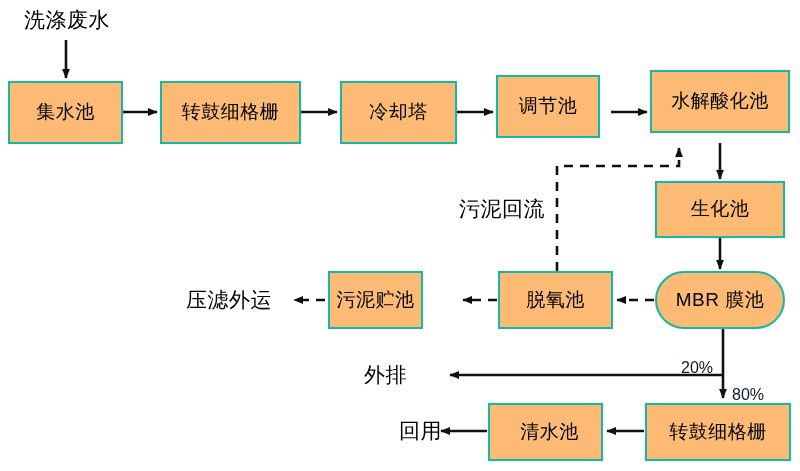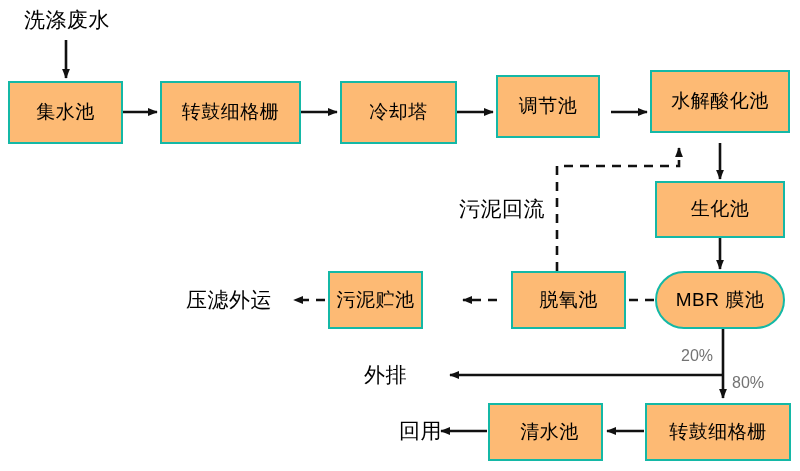--- a/index.html
+++ b/index.html
@@ -43,25 +43,26 @@
     position: absolute;
     color: #000000;
     font-size: 21px;
     line-height: 1.1;
     white-space: nowrap;
     letter-spacing: 0.5px;
     z-index: 2;
   }
   .pct-label {
     position: absolute;
-    color: #737373;
+    color: #0f172a;
     font-size: 16px;
     line-height: 1;
     white-space: nowrap;
     z-index: 3;
+    margin-top: 12px;
   }
 </style>
 </head>
 <body>
 
 <div id="diagram-root">
 
   <svg class="flow-layer" viewBox="0 0 800 471" xmlns="http://www.w3.org/2000/svg">
     <defs>
       <marker id="ah-solid" markerWidth="10" markerHeight="8" refX="9.2" refY="4" orient="auto" markerUnits="userSpaceOnUse">
@@ -124,21 +125,21 @@
   </div>
 
   <div class="node-box" style="left:655px; top:181px; width:130px; height:57px;">
     <span>生化池</span>
   </div>
 
   <div class="node-box" style="left:655px; top:271px; width:130px; height:58px;border-radius:29px;">
     <span>MBR 膜池</span>
   </div>
 
-  <div class="node-box" style="left:498px; top:271px; width:115px; height:58px;margin-left:13px;">
+  <div class="node-box" style="left:498px; top:271px; width:115px; height:58px;">
     <span>脱氧池</span>
   </div>
 
   <div class="node-box" style="left:328px; top:271px; width:95px; height:58px;">
     <span>污泥贮池</span>
   </div>
 
   <div class="node-box" style="left:488px; top:403px; width:115px; height:58px;padding-left:8px;">
     <span>清水池</span>
   </div>

